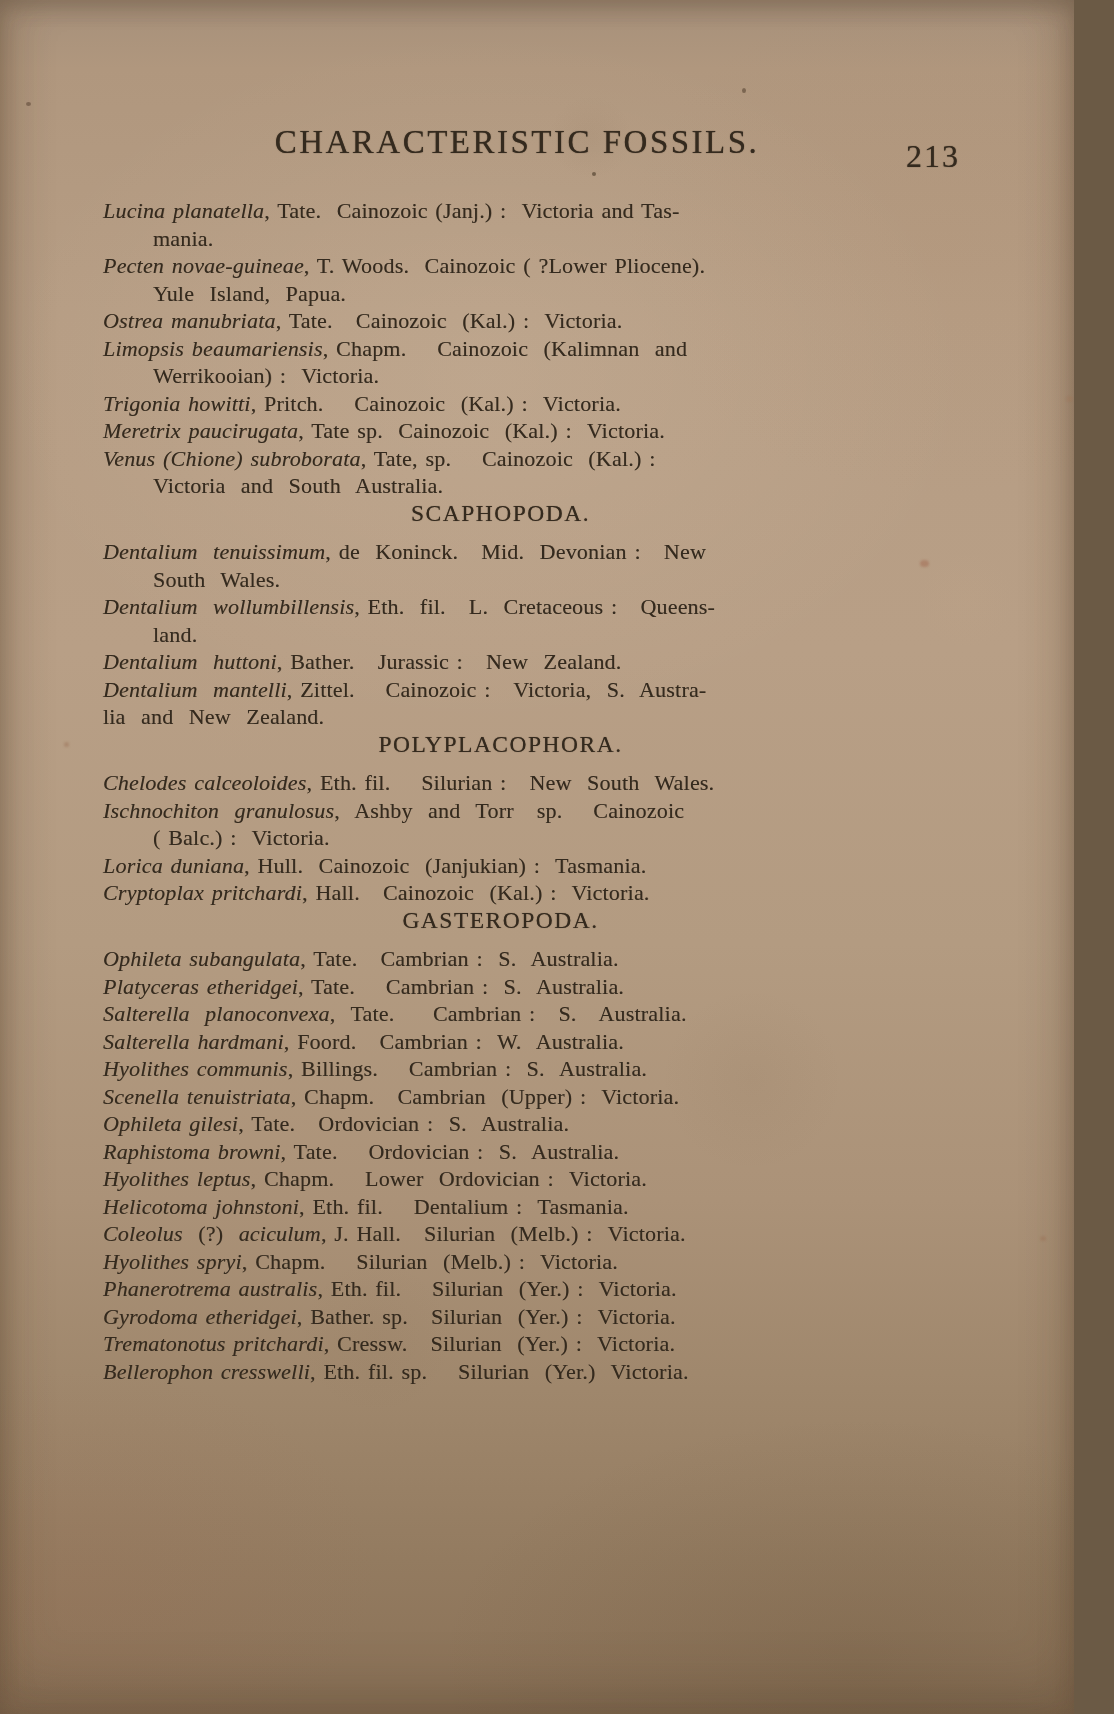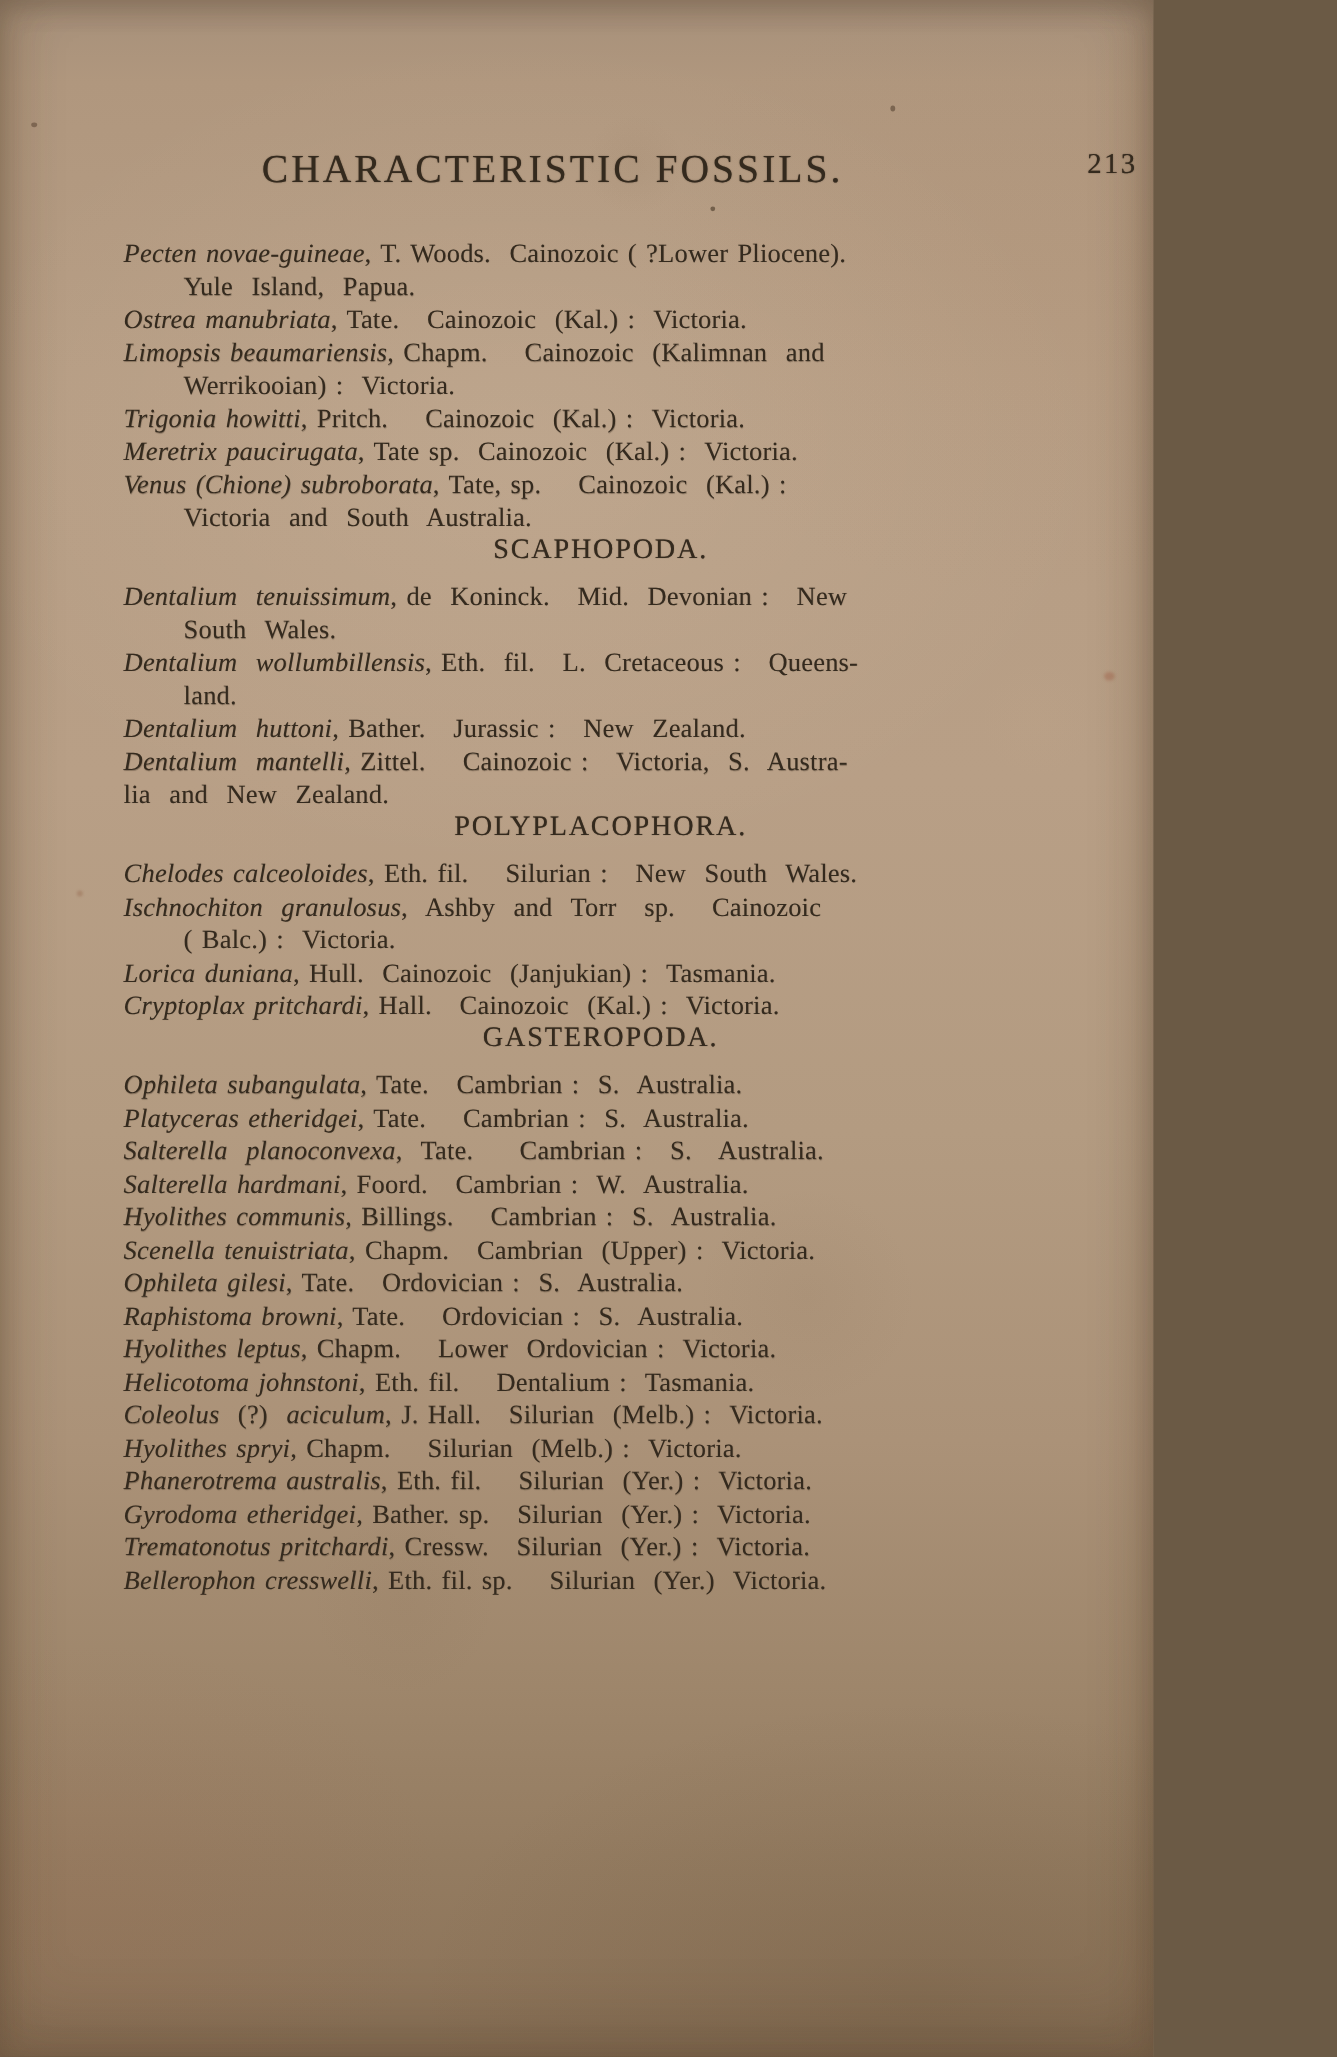--- a/index.html
+++ b/index.html
@@ -2,21 +2,21 @@
 <html><head>
 <meta charset="utf-8">
 <style>
   html, body {
     margin: 0; padding: 0;
     background: #6b5a45;
     overflow: hidden;
   }
   .page {
     position: relative;
-    width: 961px;
+    width: 1074px;
     height: 1714px;
     overflow: hidden;
     font-family: "Liberation Serif", "DejaVu Serif", serif;
     color: #342a1e;
     background:
       radial-gradient(ellipse 700px 500px at 45% 22%, rgba(255,240,218,0.10), rgba(255,240,218,0) 70%),
       radial-gradient(ellipse 500px 400px at 88% 14%, rgba(170,130,95,0.10), rgba(170,130,95,0) 65%),
       radial-gradient(ellipse 420px 300px at 8% 92%, rgba(160,105,80,0.14), rgba(160,105,80,0) 70%),
       radial-gradient(ellipse 600px 350px at 80% 97%, rgba(90,70,45,0.18), rgba(90,70,45,0) 70%),
       linear-gradient(90deg, rgba(145,115,85,0.12) 0%, rgba(145,115,85,0) 5%, rgba(145,115,85,0) 95%, rgba(145,115,85,0.10) 100%),
@@ -46,22 +46,22 @@
     position: absolute;
     left: 0; right: 40px; top: 0;
     text-align: center;
     font-size: 33px;
     letter-spacing: 2.5px;
     text-shadow: 0 0 1px rgba(48,36,24,0.75);
     white-space: pre;
   }
   .page-number {
     position: absolute;
-    left: 906px; top: 0;
-    font-size: 24px;
+    left: 906px; top: 14px;
+    font-size: 32px;
     letter-spacing: 2px;
     text-shadow: 0 0 1px rgba(48,36,24,0.75);
   }
   .content {
     position: absolute;
     left: 103px; top: 197px;
     width: 918px;
     font-size: 22px;
     line-height: 27.5px;
     letter-spacing: 0.2px;
@@ -96,20 +96,24 @@
 <div class="page">
   <div class="mottle"></div>
 
   <div class="page-header">
     <div class="page-title">CHARACTERISTIC FOSSILS.</div>
     <div class="page-number">213</div>
   </div>
 
   <div class="content">
       <div class="entry">
+        <div class="line indent0"><span class="sp">Lucina planatella</span><span class="rm">, Tate.  Cainozoic (Janj.) :  Victoria and Tas-</span></div>
+        <div class="line indent1"><span class="rm">mania.</span></div>
+      </div>
+      <div class="entry">
         <div class="line indent0"><span class="sp">Pecten novae-guineae</span><span class="rm">, T. Woods.  Cainozoic ( ?Lower Pliocene).</span></div>
         <div class="line indent1"><span class="rm">Yule  Island,  Papua.</span></div>
       </div>
       <div class="entry">
         <div class="line indent0"><span class="sp">Ostrea manubriata</span><span class="rm">, Tate.   Cainozoic  (Kal.) :  Victoria.</span></div>
       </div>
       <div class="entry">
         <div class="line indent0"><span class="sp">Limopsis beaumariensis</span><span class="rm">, Chapm.    Cainozoic  (Kalimnan  and</span></div>
         <div class="line indent1"><span class="rm">Werrikooian) :  Victoria.</span></div>
       </div>

